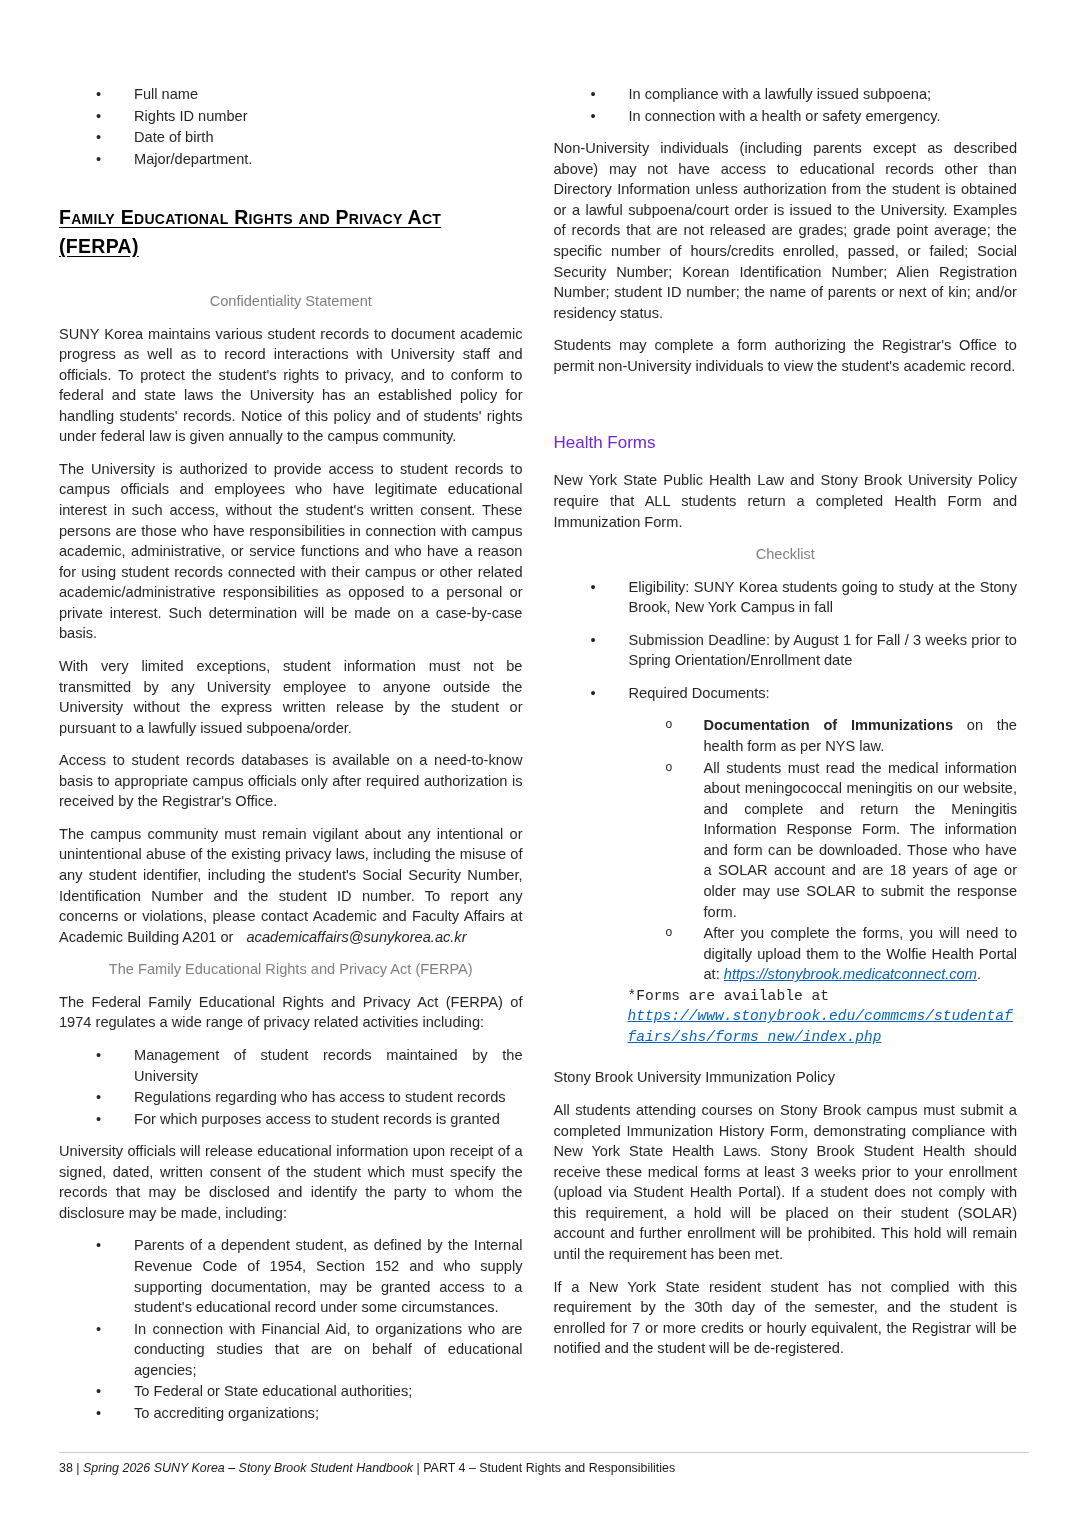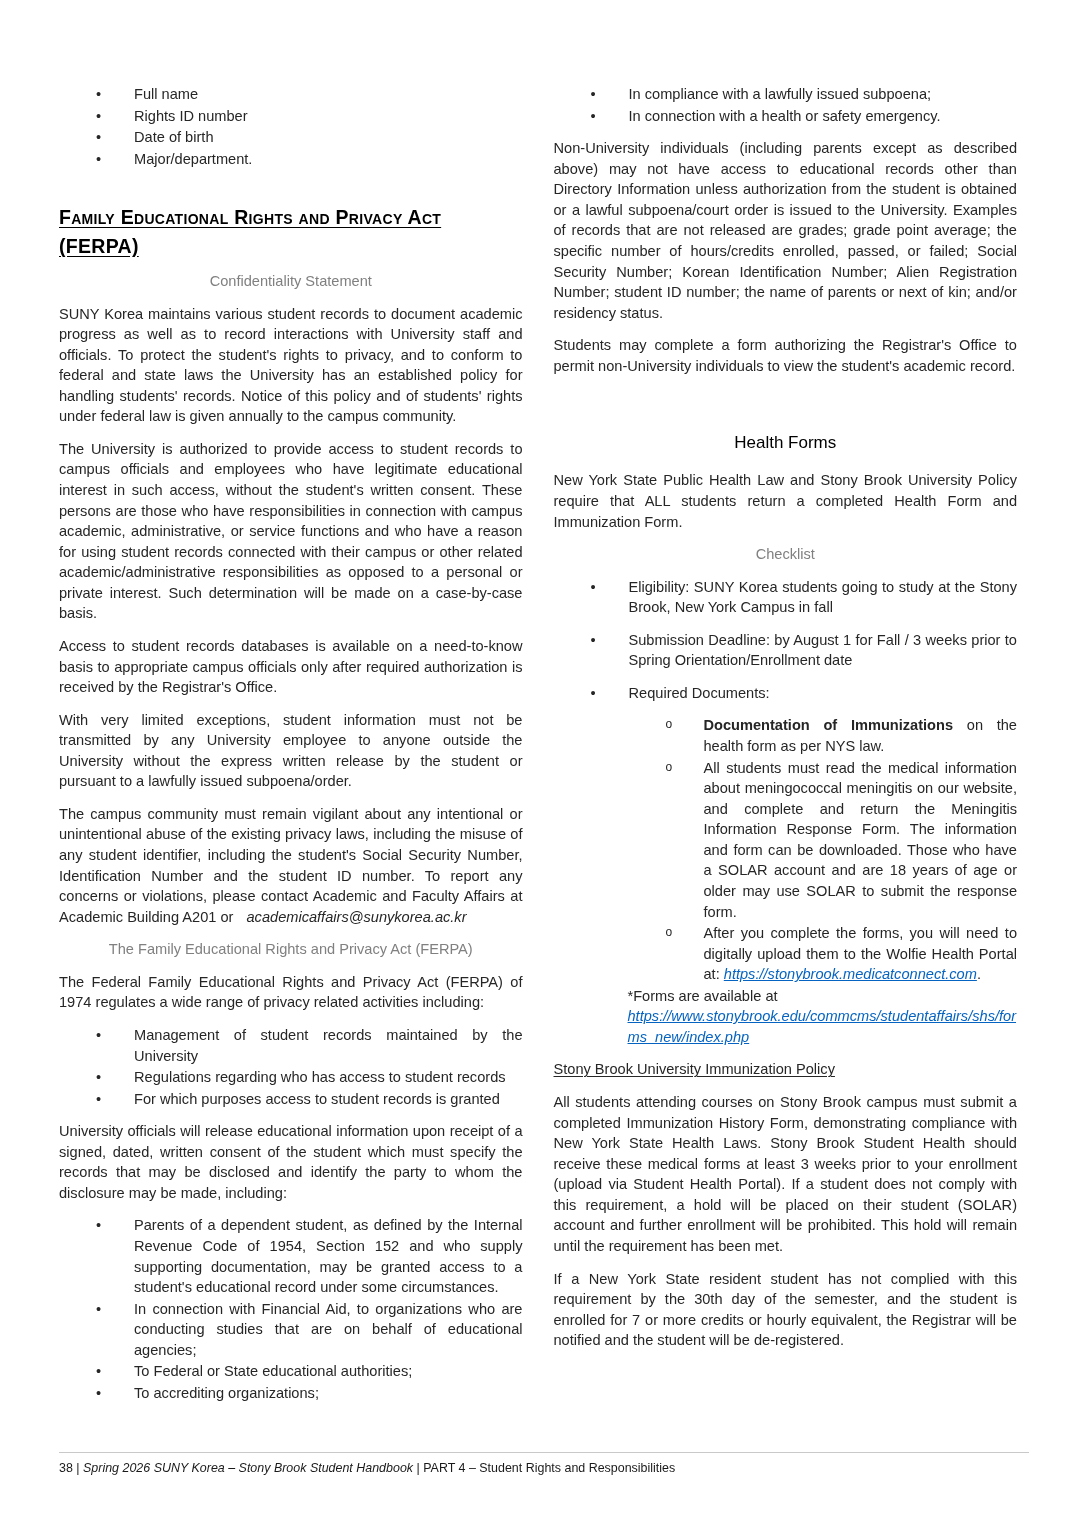--- a/index.html
+++ b/index.html
@@ -13,28 +13,28 @@
   ul{list-style:none;margin:0;padding:0;}
   li{position:relative;padding-left:75px;margin:0 0 1px 0;}
   li .mark{position:absolute;left:37px;top:0;}
   ul.blockend{margin-bottom:12px;}
   ul.spaced li{margin-bottom:12px;}
   ul.sub li{padding-left:150px;}
   ul.sub li .mark{left:112px;font-size:12px;top:1px;}
   h1{
     font-size:19.5px;font-weight:700;font-variant:small-caps;letter-spacing:.3px;
     text-decoration:underline;text-underline-offset:3px;line-height:1.48;
-    margin:34px 0 10px 0;text-align:left;color:#000;
+    margin:34px 0 30px 0;text-align:left;color:#000;
   }
-  h2{font-size:17px;font-weight:400;color:#000000;margin:56px 0 16px 0;text-align:center;line-height:1.3;}
+  h2{font-size:17px;font-weight:400;color:#6d28d9;margin:56px 0 16px 0;text-align:left;line-height:1.3;}
   h3.gray{font-size:14.6px;font-weight:400;color:#808080;margin:0 0 12px 0;text-align:center;line-height:1.41;}
-  .underline-head{text-decoration:underline;text-underline-offset:2px;margin-bottom:12px;text-align:left;}
+  .underline-head{text-underline-offset:2px;margin-bottom:12px;text-align:left;}
   a.link{color:#0563c1;font-style:italic;text-decoration:underline;word-break:break-all;}
   .email{font-style:italic;margin-left:9px;}
-  .forms-note{padding-left:74px;text-align:left;margin-bottom:12px;}
+  .forms-note{padding-left:74px;text-align:left;margin-bottom:20px;font-family:Liberation Mono, monospace;}
   .footer{position:absolute;left:59px;right:46px;top:1452px;border-top:1px solid #c9c9c9;}
   .footer-text{
     display:block;padding-top:7px;font-size:13.4px;color:#1a1a1a;white-space:nowrap;
     transform:scaleX(.93);transform-origin:0 0;
   }
   .footer-text em{font-style:italic;}
   b{font-weight:700;}
 </style>
 </head>
 <body>
@@ -47,22 +47,22 @@
       <li><span class="mark">•</span><span>Rights ID number</span></li>
       <li><span class="mark">•</span><span>Date of birth</span></li>
       <li><span class="mark">•</span><span>Major/department.</span></li>
     </ul>
 
     <h1>Family Educational Rights and Privacy Act (FERPA)</h1>
     <h3 class="gray">Confidentiality Statement</h3>
 
     <p>SUNY Korea maintains various student records to document academic progress as well as to record interactions with University staff and officials. To protect the student's rights to privacy, and to conform to federal and state laws the University has an established policy for handling students' records. Notice of this policy and of students' rights under federal law is given annually to the campus community.</p>
     <p>The University is authorized to provide access to student records to campus officials and employees who have legitimate educational interest in such access, without the student's written consent. These persons are those who have responsibilities in connection with campus academic, administrative, or service functions and who have a reason for using student records connected with their campus or other related academic/administrative responsibilities as opposed to a personal or private interest. Such determination will be made on a case-by-case basis.</p>
+    <p>With very limited exceptions, student information must not be transmitted by any University employee to anyone outside the University without the express written release by the student or pursuant to a lawfully issued subpoena/order.</p>
     <p>Access to student records databases is available on a need-to-know basis to appropriate campus officials only after required authorization is received by the Registrar's Office.</p>
-    <p>With very limited exceptions, student information must not be transmitted by any University employee to anyone outside the University without the express written release by the student or pursuant to a lawfully issued subpoena/order.</p>
     <p><span>The campus community must remain vigilant about any intentional or unintentional abuse of the existing privacy laws, including the misuse of any student identifier, including the student's Social Security Number, Identification Number and the student ID number. To report any concerns or violations, please contact Academic and Faculty Affairs at Academic Building A201 or</span> <span class="email">academicaffairs@sunykorea.ac.kr</span></p>
 
     <h3 class="gray">The Family Educational Rights and Privacy Act (FERPA)</h3>
     <p>The Federal Family Educational Rights and Privacy Act (FERPA) of 1974 regulates a wide range of privacy related activities including:</p>
 
     <ul class="blockend">
       <li><span class="mark">•</span><span>Management of student records maintained by the University</span></li>
       <li><span class="mark">•</span><span>Regulations regarding who has access to student records</span></li>
       <li><span class="mark">•</span><span>For which purposes access to student records is granted</span></li>
     </ul>

